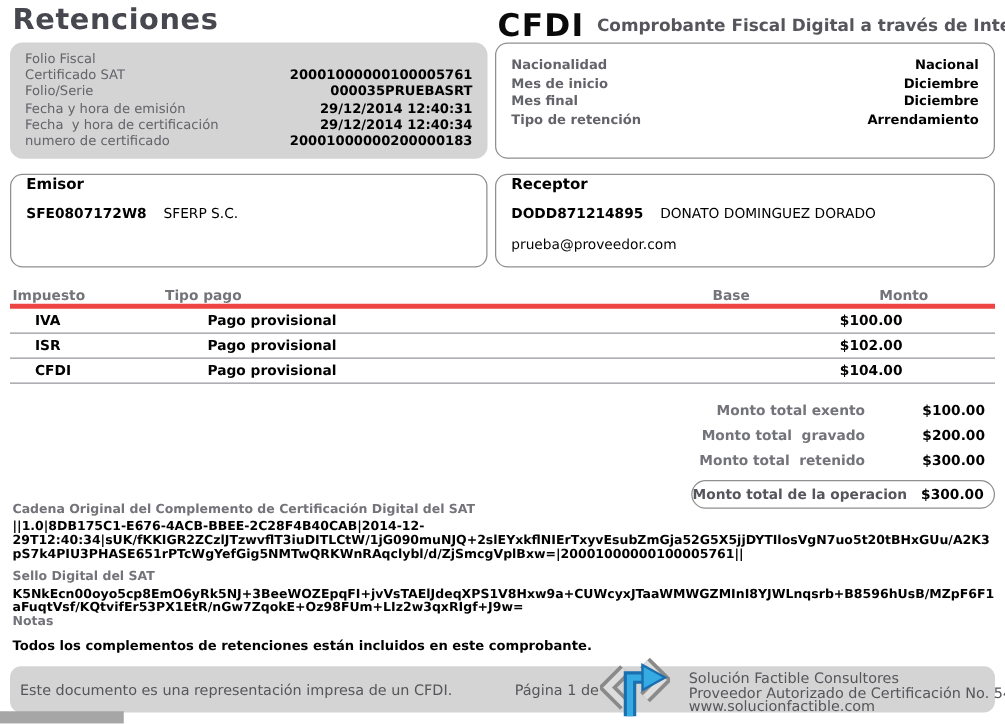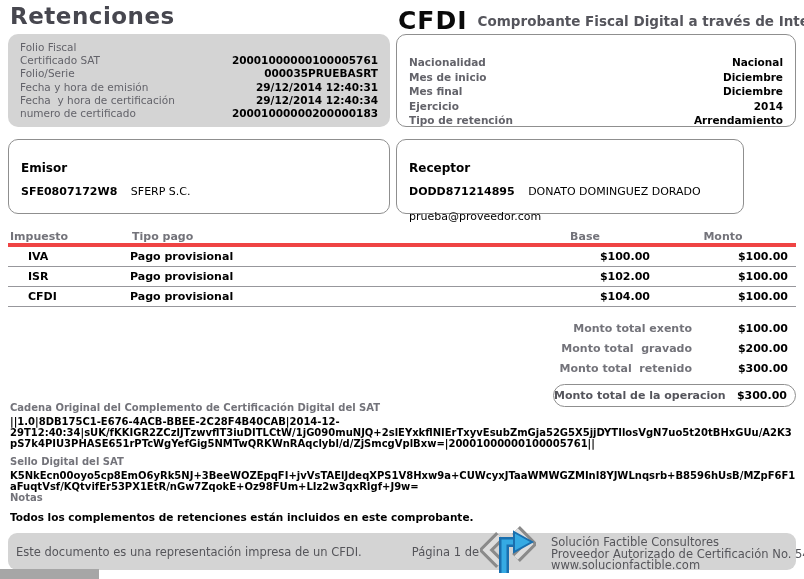--- a/index.html
+++ b/index.html
@@ -9,43 +9,43 @@
 
   
   .doc-title { position:absolute; left:10px; top:3px; font-size:23px; font-weight:bold; color:#47474f; letter-spacing:0.5px; }
   .cfdi-header { position:absolute; left:398px; top:6px; white-space:nowrap; }
   .cfdi-abbr { font-size:25px; font-weight:bold; color:#0a0a0a; letter-spacing:1px; vertical-align:middle; }
   .cfdi-sub { font-size:13.5px; font-weight:bold; color:#55555c; margin-left:5px; vertical-align:middle; }
 
   
   .infobox { position:absolute; border-radius:10px; font-size:10.5px; padding:7px 12px 0 12px; }
   .box-fiscal { left:8px; top:34px; width:382px; height:93px; background:#d4d4d4; }
-  .box-ret { left:396px; top:34px; width:400px; height:93px; background:#fff; border:1px solid #8f8f8f; padding-top:20px; }
+  .box-ret { left:396px; top:34px; width:400px; height:93px; background:#fff; border:1px solid #8f8f8f; padding-top:10px; }
   .kv-row { display:flex; justify-content:space-between; align-items:baseline; }
   .box-fiscal .kv-row { line-height:13.2px; }
   .box-ret .kv-row { line-height:14.6px; }
   .kv-label { color:#63636a; white-space:pre; }
   .box-ret .kv-label { font-weight:bold; }
   .kv-value { font-weight:bold; color:#000; }
 
   
-  .box-party { position:absolute; border:1px solid #8f8f8f; border-radius:10px; background:#fff; padding:21px 12px; }
+  .box-party { position:absolute; border:1px solid #8f8f8f; border-radius:10px; background:#fff; padding:0 12px; }
   .box-emisor { left:8px; top:139px; width:382px; height:75px; }
-  .box-receptor { left:396px; top:139px; width:348px; height:75px; }
+  .box-receptor { left:396px; top:139px; width:400px; height:75px; }
   .party-title { font-weight:bold; font-size:12px; color:#000; margin-bottom:10px; }
   .party-line { font-size:11px; }
   .party-rfc { font-weight:bold; }
   .party-name { margin-left:10px; }
   .party-email { font-size:11px; margin-top:12px; }
 
   
   .tax-table { position:absolute; left:8px; top:230px; width:788px; font-size:11px; }
   .tax-hrow, .tax-row { display:grid; grid-template-columns:122px 390px 130px 146px; align-items:center; }
   .tax-hrow { height:17px; border-bottom:4px solid #ef4444; }
-  .tax-row { height:20px; border-bottom:1px solid #97979c; }
+  .tax-row { height:20px; border-bottom:1px solid #97979c;gap:36px; }
   .th { font-weight:bold; color:#73737a; padding-left:2px; }
   .th-center { text-align:center; padding-left:0; }
   .td { font-weight:bold; color:#000; }
   .td-impuesto { padding-left:20px; }
   .td-base { text-align:right; }
   .td-monto { text-align:right; padding-right:8px; }
 
   
   .totals { position:absolute; right:8px; top:318px; width:320px; font-size:11px; }
   .trow { display:flex; justify-content:flex-end; align-items:center; height:20px; padding-right:8px; }
@@ -114,24 +114,20 @@
     </div>
     <div class="kv-row">
       <span class="kv-label">Mes de inicio</span>
       <span class="kv-value">Diciembre</span>
     </div>
     <div class="kv-row">
       <span class="kv-label">Mes final</span>
       <span class="kv-value">Diciembre</span>
     </div>
     <div class="kv-row">
-      <span class="kv-label">Ejercicio</span>
-      <span class="kv-value">2014</span>
-    </div>
-    <div class="kv-row">
       <span class="kv-label">Tipo de retención</span>
       <span class="kv-value">Arrendamiento</span>
     </div>
   </div>
 
   <div class="box-party box-emisor">
     <div class="party-title">Emisor</div>
     <div class="party-line">
       <span class="party-rfc">SFE0807172W8</span>
       <span class="party-name">SFERP S.C.</span>

